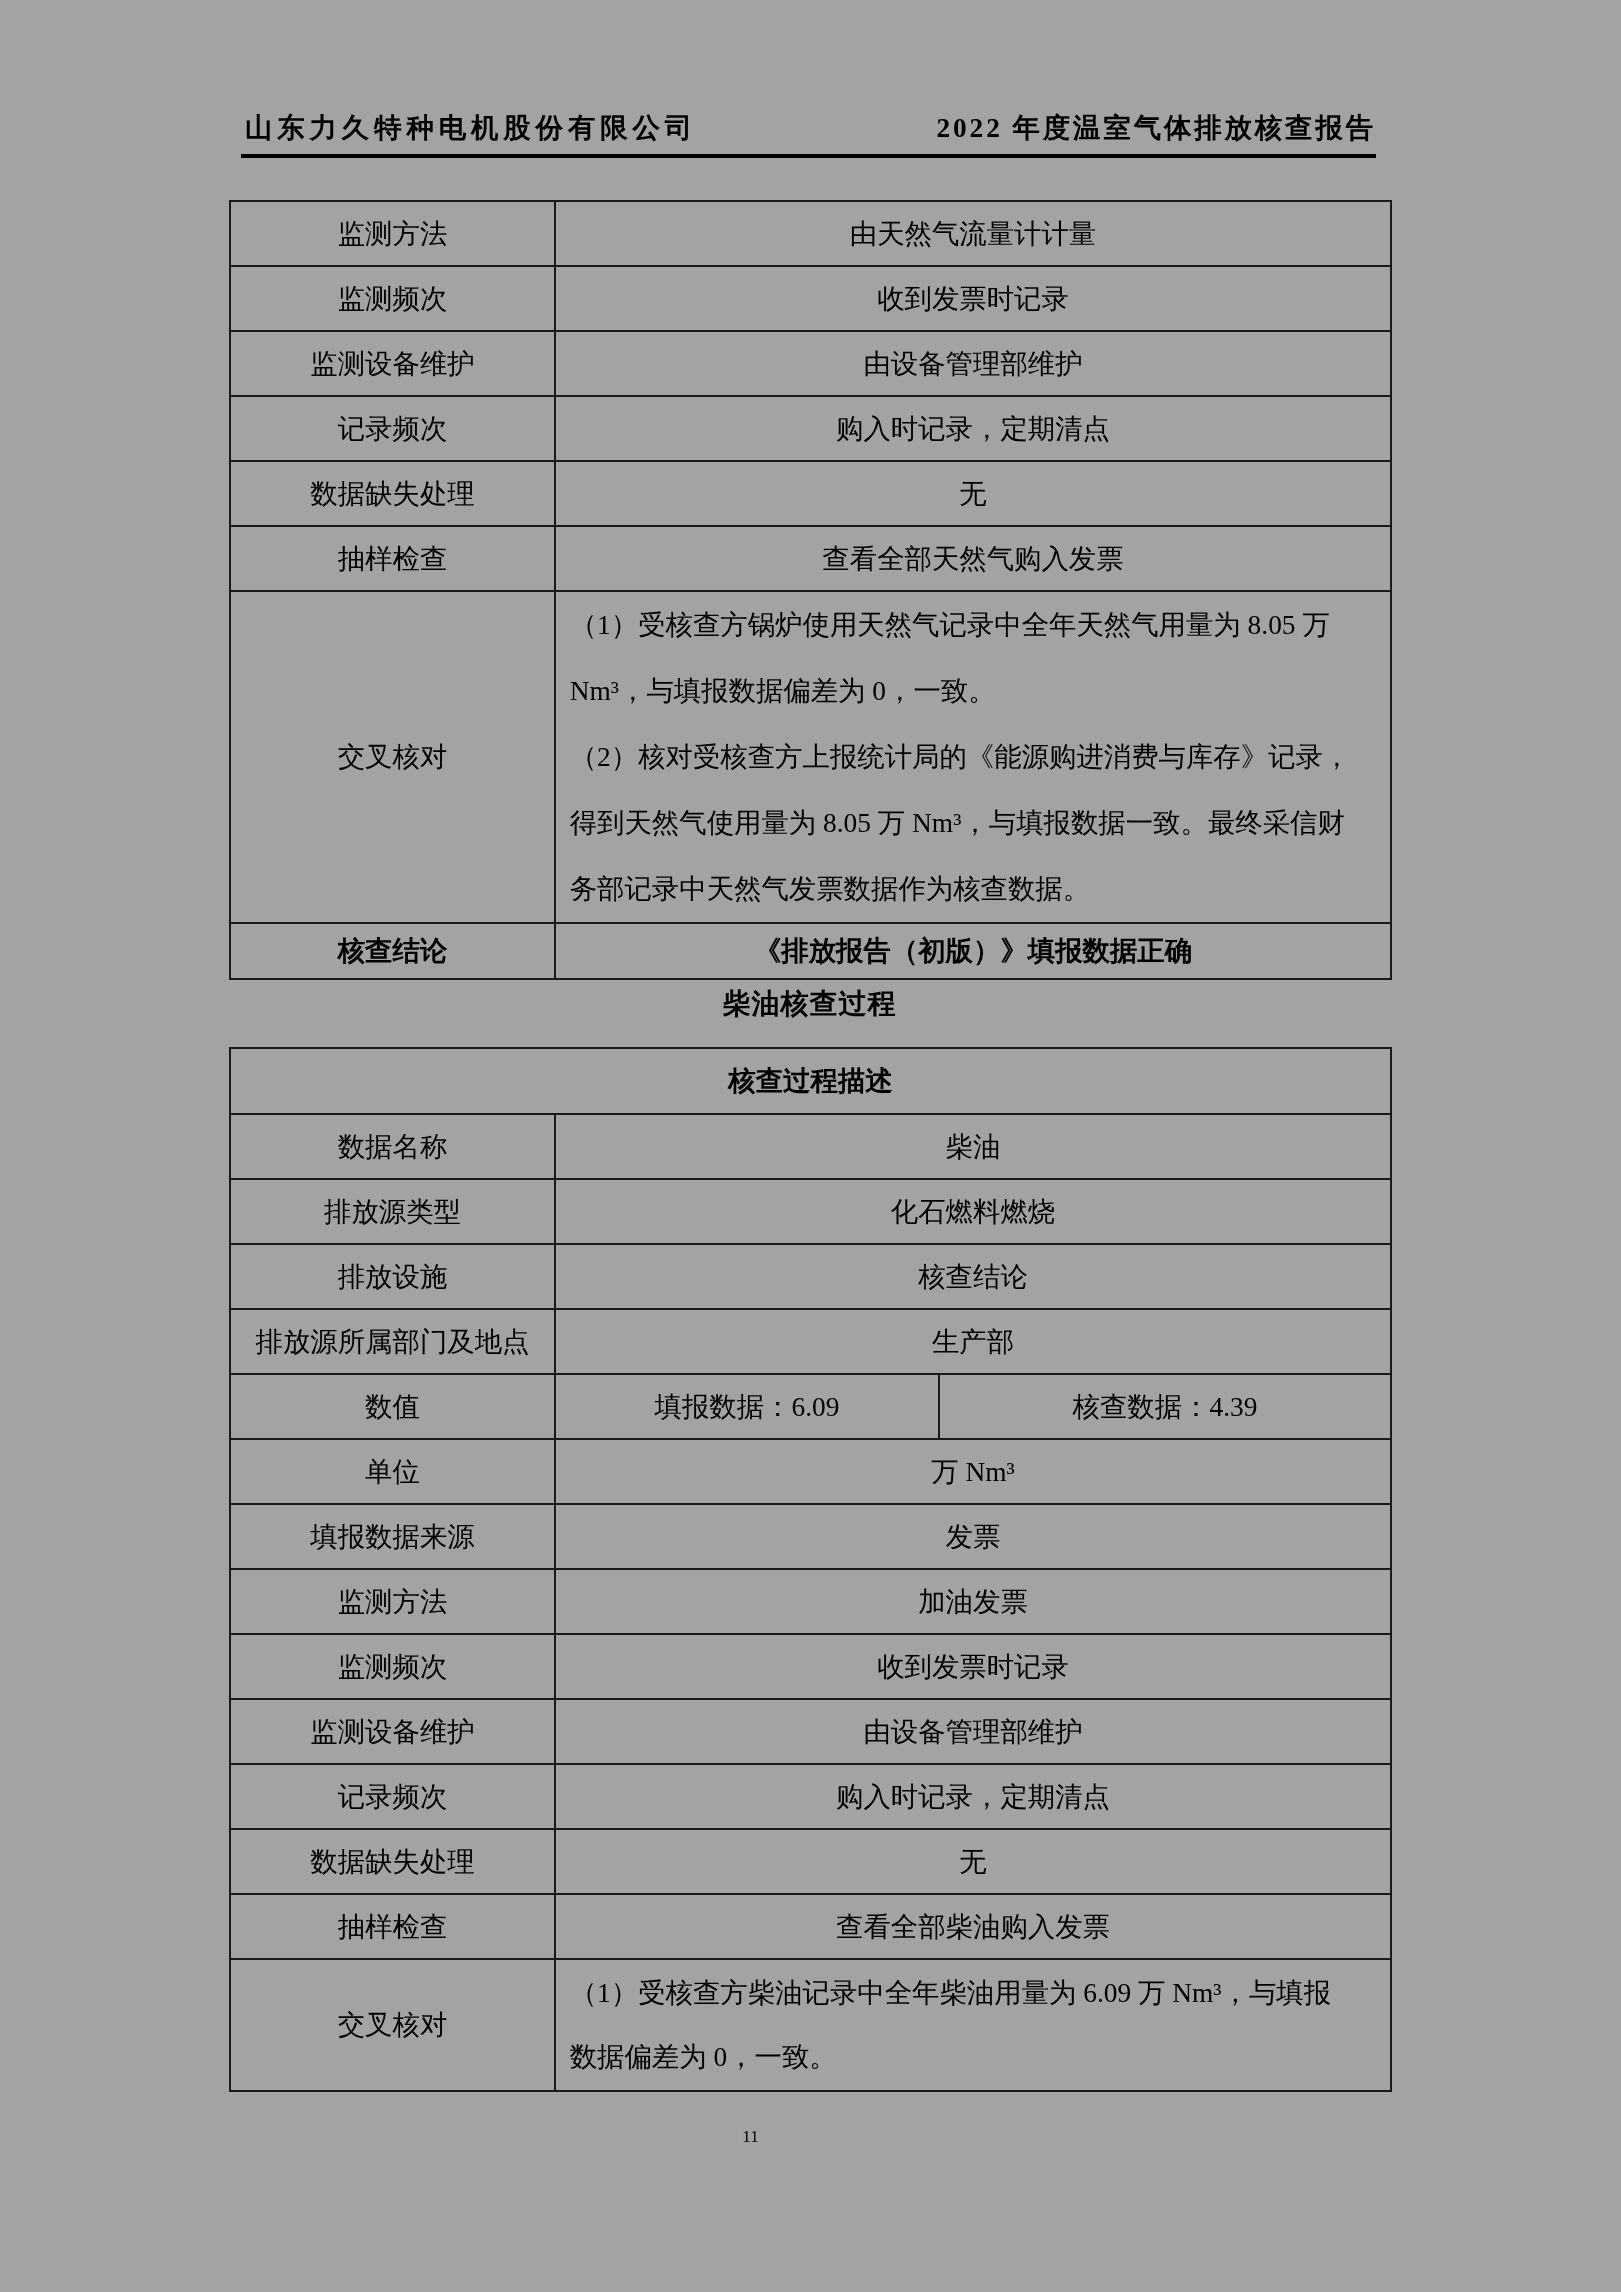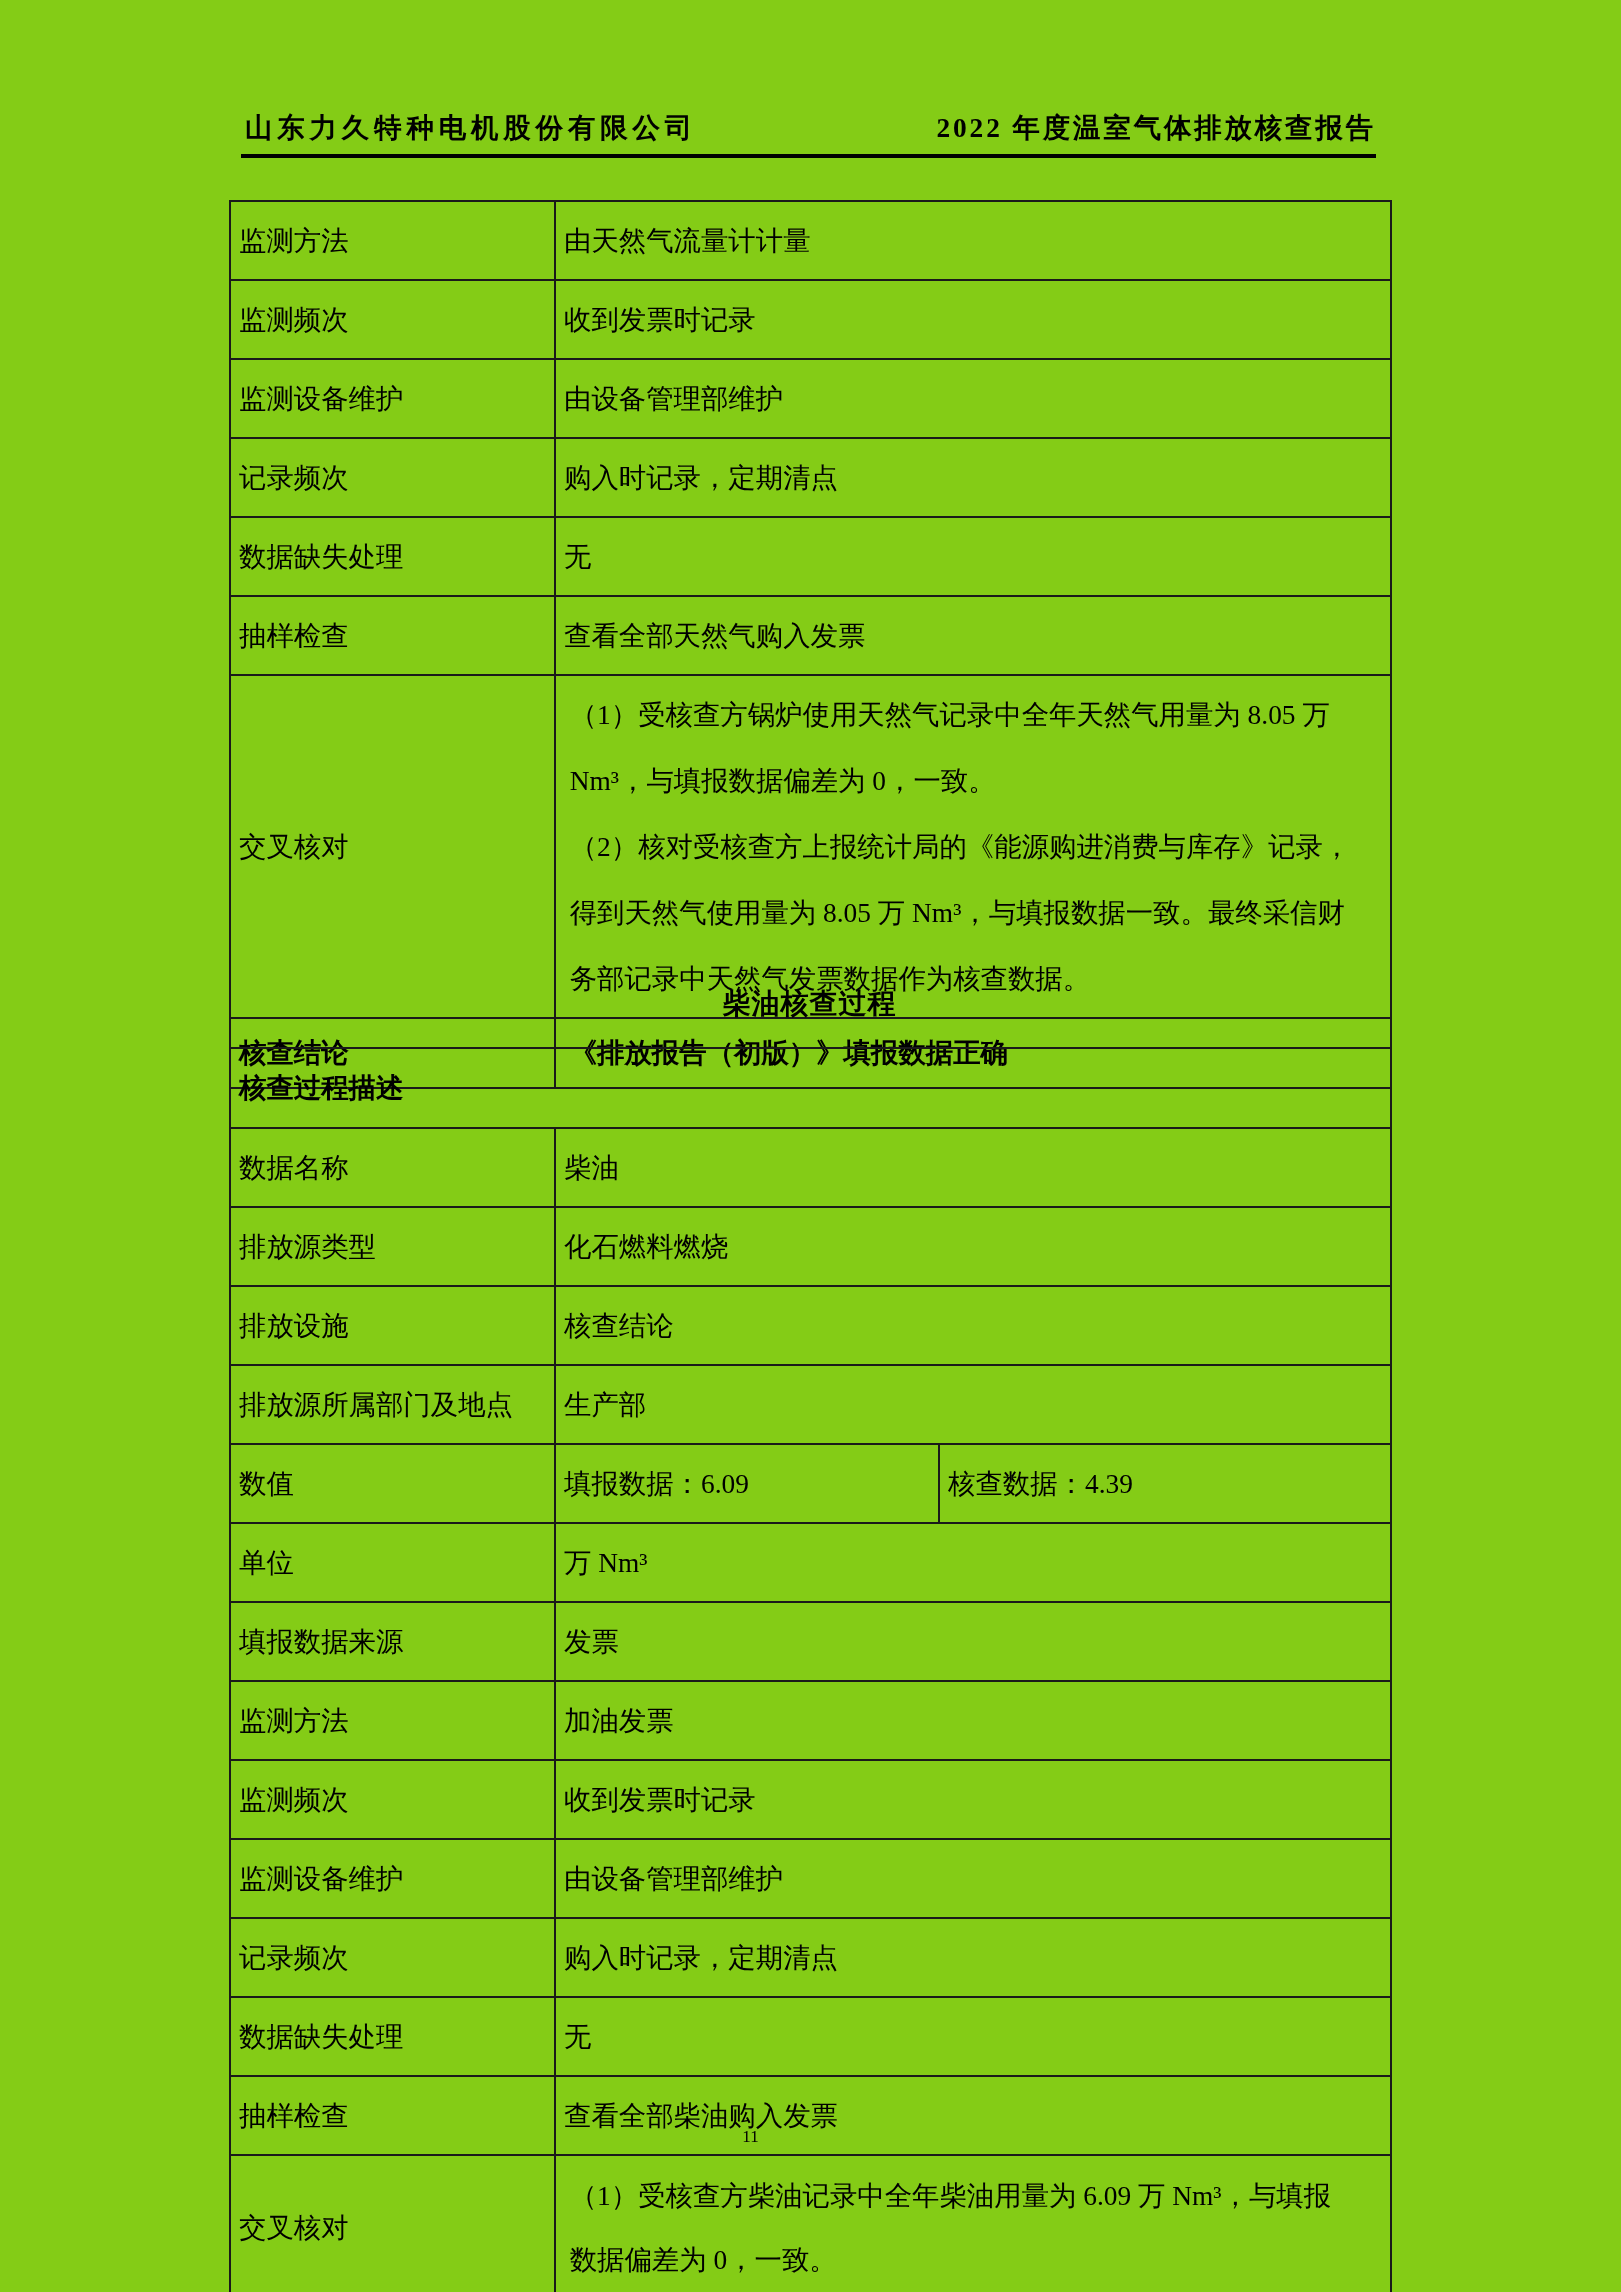--- a/index.html
+++ b/index.html
@@ -1,21 +1,21 @@
 <!DOCTYPE html>
 <html><head>
 <meta charset="utf-8">
 <style>
   html, body { margin: 0; padding: 0; background: #e8e8e8; }
   .page {
     position: relative;
     width: 1621px;
     height: 2293px;
     margin: 0 auto;
-    background: #84cc16;
+    background: #a3a3a3;
     font-family: "Liberation Serif", "DejaVu Serif", serif;
     color: #000000;
     overflow: hidden;
   }
 
   
   .hdr-left {
     position: absolute;
     left: 245px; top: 110px;
     font-size: 27.4px;
@@ -46,23 +46,23 @@
     border-collapse: collapse;
     table-layout: fixed;
     border: 2.9px solid #1a1a1a;
   }
   table.t1 { top: 200px; }
   table.t2 { top: 1047px; }
 
   .vtab td {
     border: 2px solid #1a1a1a;
     font-size: 27.4px;
-    text-align: left;
+    text-align: center;
     vertical-align: middle;
-    padding: 8px;
+    padding: 1px;
     overflow: hidden;
   }
   .vtab tr.r-std  td { height: 61px; }   
   .vtab tr.r-hdr  td { height: 62px; font-weight: bold; }
   .vtab tr.r-x1   td { height: 325px; }  
   .vtab tr.r-x2   td { height: 128px; }  
   .vtab tr.r-end  td { height: 52px; font-weight: bold; }
 
   .cell-left {
     text-align: left;

